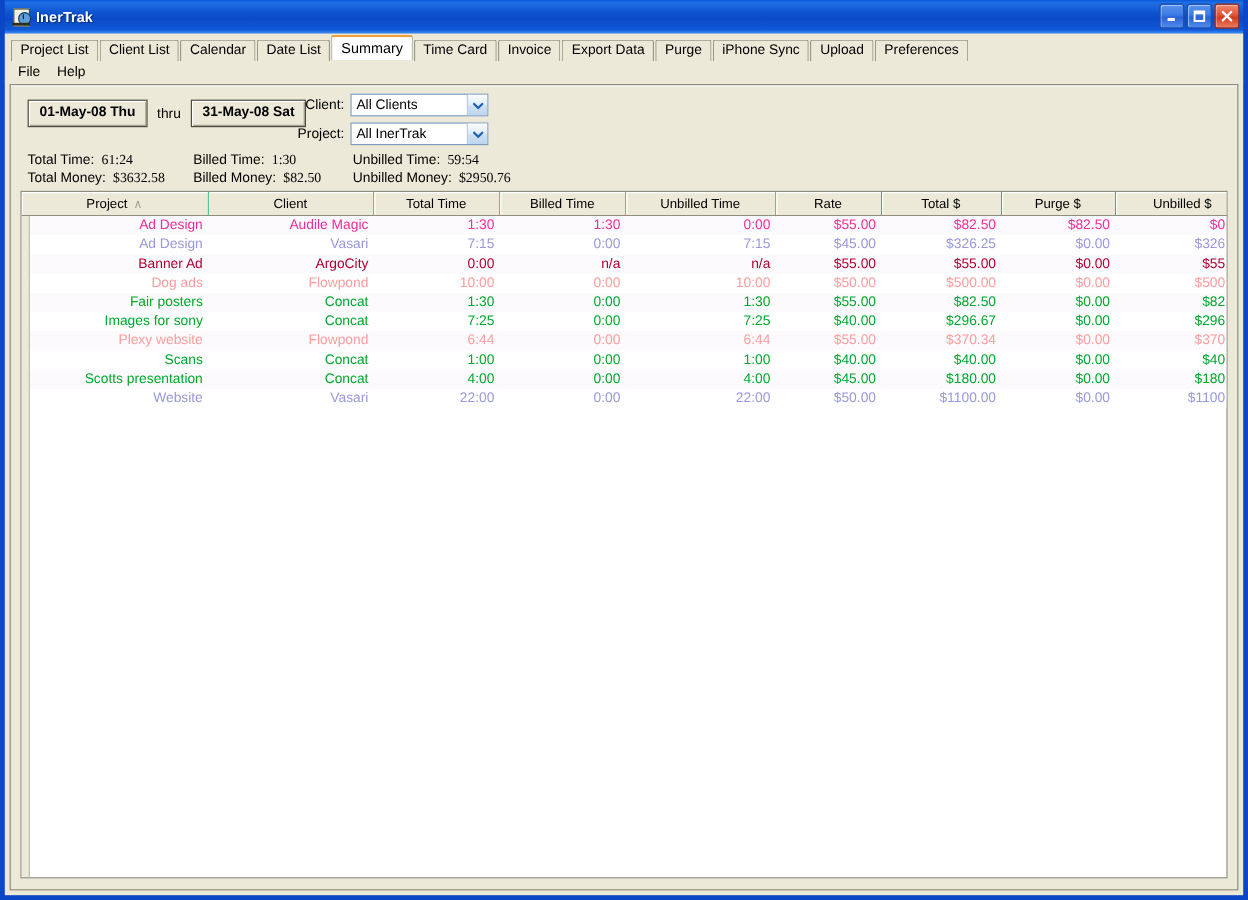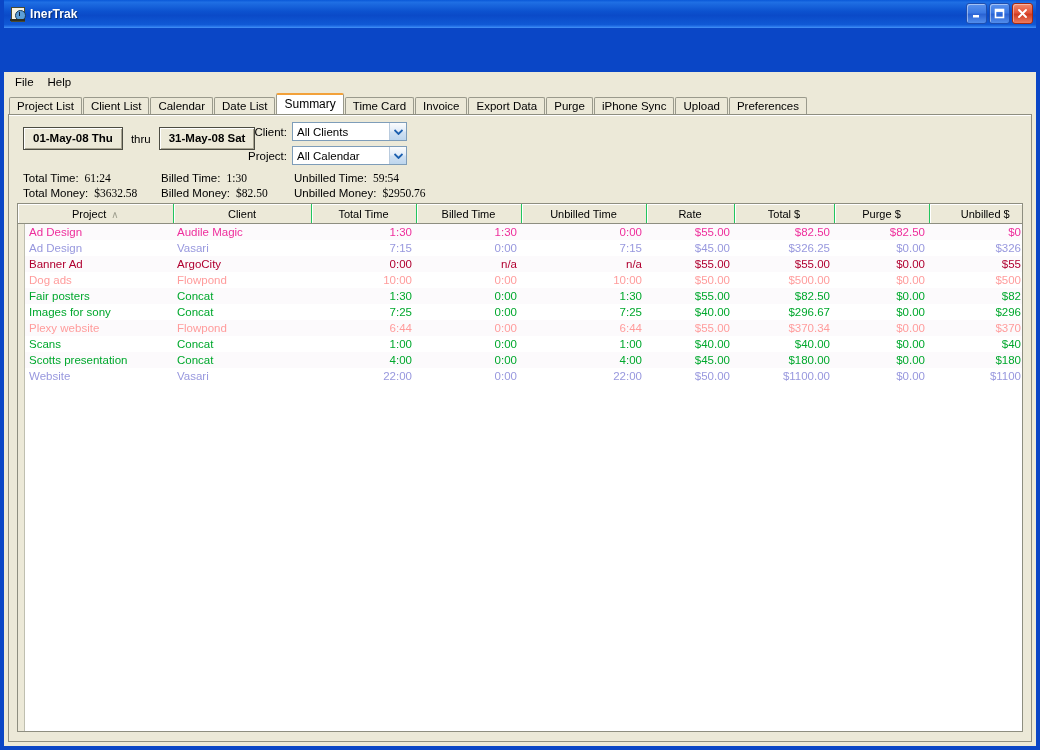--- a/index.html
+++ b/index.html
@@ -15,21 +15,20 @@
   #window {
     position: absolute;
     left: 0; top: 0;
     width: 1040px; height: 750px;
     background: #0A46C6;
     box-sizing: border-box;
     border: 4px solid #0A46C6;
     border-top: 0;
     display: flex;
     flex-direction: column;
-    gap: 44px;
   }
 
   
   #titlebar {
     height: 28px;
     background: linear-gradient(to bottom,
        #0A58D8 0%, #1F6FE4 8%, #0C52CF 40%, #0A4AC8 55%,
        #1059D6 88%, #2D7BEE 96%, #4A95F5 100%);
     display: flex;
     align-items: center;
@@ -305,21 +304,21 @@
   table#grid tbody td {
     height: 16px;
     padding: 0 4px;
     font-size: 11.5px;
     white-space: nowrap;
     overflow: hidden;
     border: none;
   }
   table#grid tbody tr.odd td  { background: #FCFAFC; }
   table#grid tbody tr.even td { background: #FFFFFF; }
-  .c-left  { text-align: left; }
+  .c-left  { text-align: right; }
   .c-right { text-align: right; }
 
   
   #gutter {
     position: absolute;
     left: 0; top: 20px; bottom: 0;
     width: 6px;
     background: #ECE9D8;
     border-right: 1px solid #BFBFB0;
     z-index: 2;
@@ -354,40 +353,40 @@
       <div class="capbtn red">
         <svg width="11" height="11" viewBox="0 0 11 11">
           <path d="M2,2 L9,9 M9,2 L2,9" stroke="#FFFFFF" stroke-width="1.9" stroke-linecap="round"></path>
         </svg>
       </div>
     </div>
   </div>
 
   <div id="client">
 
-    <div id="menubar">
-      <div class="menu-item">File</div>
-      <div class="menu-item">Help</div>
-    </div>
-
     <div id="tabstrip">
       <div class="tab">Project List</div>
       <div class="tab">Client List</div>
       <div class="tab">Calendar</div>
       <div class="tab">Date List</div>
       <div class="tab active">Summary</div>
       <div class="tab">Time Card</div>
       <div class="tab">Invoice</div>
       <div class="tab">Export Data</div>
       <div class="tab">Purge</div>
       <div class="tab">iPhone Sync</div>
       <div class="tab">Upload</div>
       <div class="tab">Preferences</div>
     </div>
 
+    <div id="menubar">
+      <div class="menu-item">File</div>
+      <div class="menu-item">Help</div>
+    </div>
+
     <div id="panel">
 
       <div id="filters">
 
         <div id="daterow">
           <div class="date-btn">01-May-08 Thu</div>
           <span id="thru-label">thru</span>
           <div class="date-btn">31-May-08 Sat</div>
         </div>
 
@@ -399,21 +398,21 @@
               <span class="combo-arrow">
                 <svg width="9" height="6" viewBox="0 0 9 6">
                     <path d="M0.5,1 L4.5,5 L8.5,1" fill="none" stroke="#1B5FAF" stroke-width="1.8"></path>
                   </svg>
               </span>
             </div>
           </div>
           <div class="sel-row">
             <span class="sel-label">Project:</span>
             <div class="combo">
-              <span class="combo-text">All Calendar</span>
+              <span class="combo-text">All InerTrak</span>
               <span class="combo-arrow">
                 <svg width="9" height="6" viewBox="0 0 9 6">
                     <path d="M0.5,1 L4.5,5 L8.5,1" fill="none" stroke="#1B5FAF" stroke-width="1.8"></path>
                   </svg>
               </span>
             </div>
           </div>
         </div>
       </div>
 

